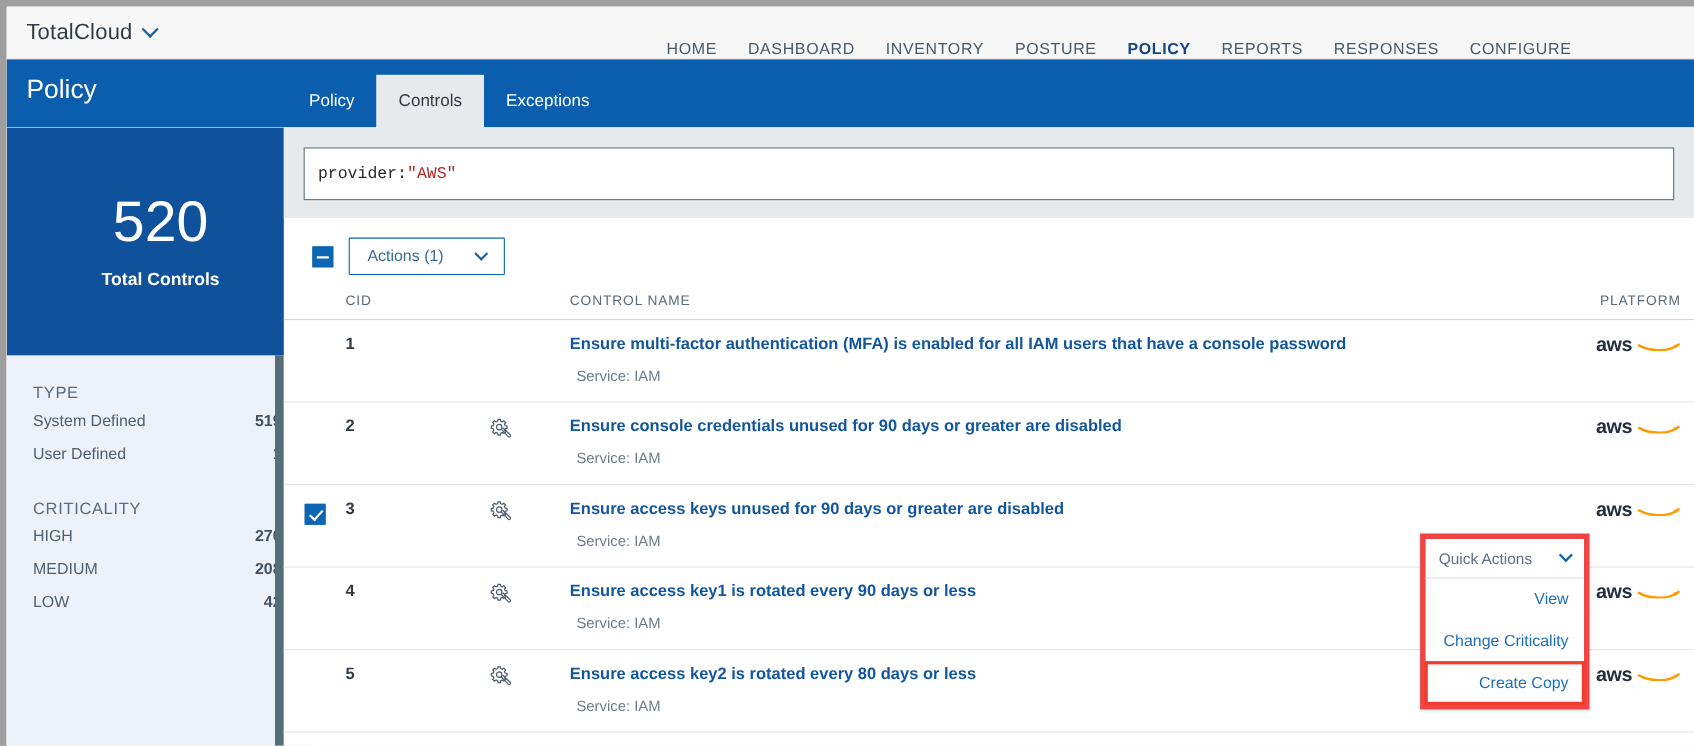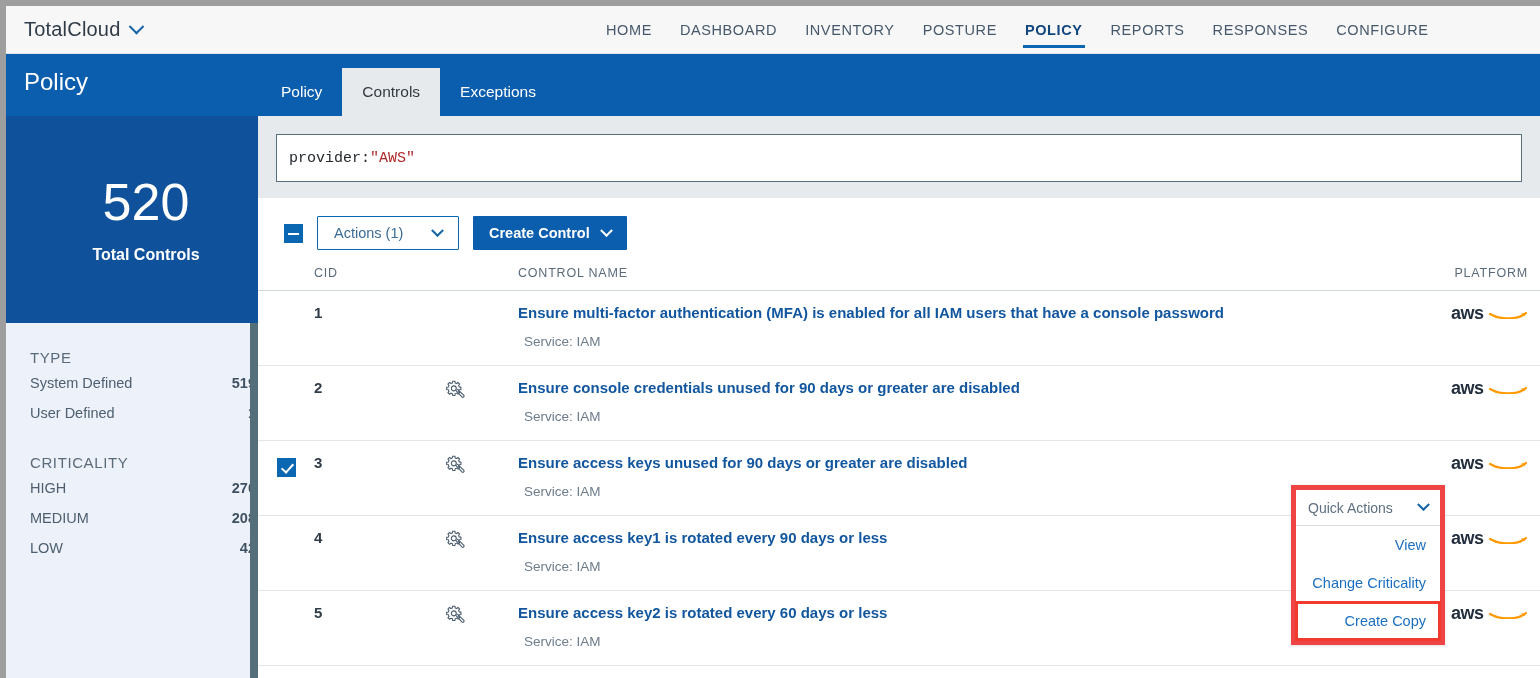--- a/index.html
+++ b/index.html
@@ -41,21 +41,21 @@
     display: inline-block;
     width: 11px; height: 11px;
     border-right: 2px solid #1565a8;
     border-bottom: 2px solid #1565a8;
     transform: rotate(45deg) translate(-2px,-2px);
   }
   .chev.white { border-color: #ffffff; }
   .chev.sm { width: 9px; height: 9px; border-width: 2px; }
   .mainnav {
     position: absolute;
-    left: 586px; top: 0;
+    left: 586px; top: 15px;
     height: 48px;
     display: flex; align-items: center;
     gap: 0px;
   }
   .navitem {
     font-size: 14.5px;
     color: #46586b;
     letter-spacing: .6px;
     padding: 0 14px;
     height: 48px;
@@ -376,24 +376,20 @@
             <span class="q-val">"AWS"</span>
         </div>
       </div>
 
       <div class="toolbar">
         <div class="chk indet"></div>
         <div class="btn btn-outline">
           <span>Actions (1)</span>
           <span class="chev sm"></span>
         </div>
-        <div class="btn btn-primary">
-          <span>Create Control</span>
-          <span class="chev sm white"></span>
-        </div>
       </div>
 
       <div class="tbl">
         <div class="thead">
           <div class="c-chk"></div>
           <div class="c-cid th">CID</div>
           <div class="c-ico"></div>
           <div class="c-name th">CONTROL NAME</div>
           <div class="c-plat th">PLATFORM</div>
         </div>
@@ -508,21 +504,21 @@
             <span class="cid-val">5</span>
           </div>
           <div class="c-ico">
             <svg class="gear" viewBox="0 0 24 24">
               <path d="M9.5 2.4 h2.4 l.35 1.9 a5.6 5.6 0 0 1 1.5.62 l1.6-1.1 1.7 1.7 -1.1 1.6 c.27.47.48.97.62 1.5 l1.9.35 v2.4 l-1.9.35 a5.6 5.6 0 0 1-.62 1.5 l1.1 1.6 -1.7 1.7 -1.6-1.1 a5.6 5.6 0 0 1-1.5.62 L11.9 18 H9.5 l-.35-1.9 a5.6 5.6 0 0 1-1.5-.62 l-1.6 1.1 -1.7-1.7 1.1-1.6 a5.6 5.6 0 0 1-.62-1.5 L2.9 11.4 V9 l1.9-.35 c.14-.53.35-1.03.62-1.5 L4.32 5.5 6.02 3.8 l1.6 1.1 c.47-.27.97-.48 1.5-.62 z" fill="none" stroke="#4a5c6d" stroke-width="1.2"></path>
               <circle cx="10.7" cy="10.2" r="2.7" fill="none" stroke="#4a5c6d" stroke-width="1.2"></circle>
               <path d="M12.6 12.2 L19.6 19.6 a1.3 1.3 0 0 0 1.9-1.9 L14.2 10.7" fill="none" stroke="#4a5c6d" stroke-width="1.2" stroke-linejoin="round"></path>
             </svg>
           </div>
           <div class="c-name">
-            <span class="ctl-link">Ensure access key2 is rotated every 60 days or less</span>
+            <span class="ctl-link">Ensure access key2 is rotated every 80 days or less</span>
             <div class="ctl-sub">Service: IAM</div>
           </div>
           <div class="c-plat">
             <span class="aws">
               <span class="aws-txt">aws</span>
               <svg width="40" height="9" viewBox="0 0 40 9">
                 <path d="M2 4 C12 10, 30 10, 38 3" stroke="#ff9900" stroke-width="2.2" fill="none" stroke-linecap="round"></path>
                 <path d="M38 3 L33 3.6 L36.5 6.2 Z" fill="#ff9900"></path>
               </svg>
             </span>

